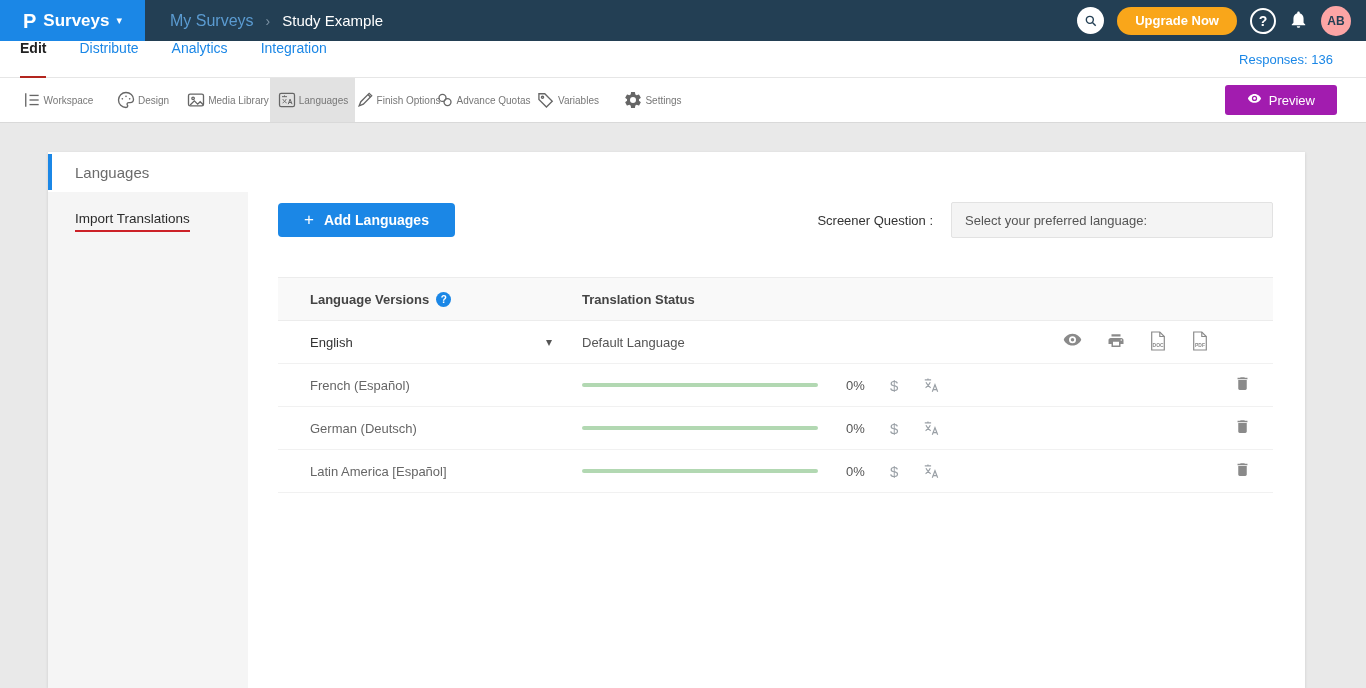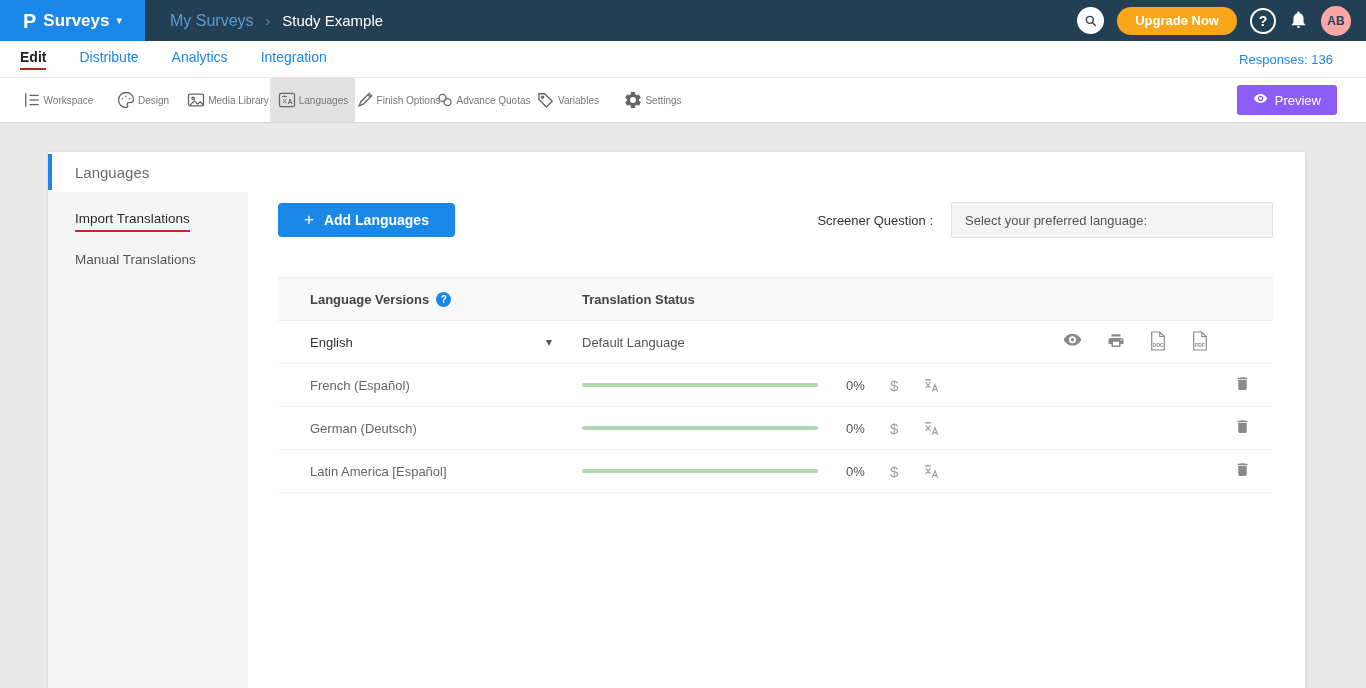--- a/index.html
+++ b/index.html
@@ -19,35 +19,35 @@
   .crumb-current { color:#ffffff; font-size:15px; }
   .topbar-right { margin-left:auto; display:flex; align-items:center; gap:13px; padding-right:15px; }
   .tb-icon-btn { background:none; border:none; cursor:pointer; display:flex; align-items:center; justify-content:center; }
   .search-circle { width:27px; height:27px; border-radius:50%; background:#ffffff; display:flex; align-items:center; justify-content:center; }
   .upgrade-btn { background:#f9a61a; color:#fff; border:none; border-radius:15px; height:28px; padding:0 18px; font-size:13px; font-weight:600; cursor:pointer; font-family:inherit; }
   .help-circle { width:26px; height:26px; border:2px solid #fff; border-radius:50%; color:#fff; font-weight:bold; font-size:14px; display:flex; align-items:center; justify-content:center; background:none; cursor:pointer; font-family:inherit; }
   .avatar { width:30px; height:30px; border-radius:50%; background:#fca5a5; color:#233f54; font-size:12px; font-weight:bold; display:flex; align-items:center; justify-content:center; cursor:pointer; }
 
   
   .tabbar { position:absolute; top:41px; left:0; width:100%; height:37px; background:#fff; border-bottom:1px solid #e6e6e6; display:flex; align-items:center; padding:0 33px 0 20px; }
-  .tab { margin-right:33px; font-size:14px; color:#1b87e6; cursor:pointer; text-decoration:none; padding-bottom:3px; border-bottom:2px solid transparent; }
+  .tab { margin-right:33px; font-size:14px; color:#1b87e6; cursor:pointer; text-decoration:none; padding-bottom:20px; border-bottom:2px solid transparent; }
   .tab.active { color:#222; border-bottom-color:#b3251e; font-weight:600; }
   .responses { margin-left:auto; color:#1b87e6; font-size:13px; cursor:pointer; }
 
   
   .toolbar { position:absolute; top:78px; left:0; width:100%; height:45px; background:#fff; border-bottom:1px solid #d9d9d9; display:flex; align-items:stretch; padding-left:15px; }
   .tool-item { width:85px; display:flex; align-items:center; justify-content:center; gap:2px; cursor:pointer; }
   .tool-item.active { background:#e2e2e2; }
   .tool-icon { height:20px; display:flex; align-items:center; justify-content:center; }
   .tool-label { font-size:10px; color:#777; white-space:nowrap; }
   .toolbar-right { margin-left:auto; display:flex; align-items:center; gap:10px; padding-right:29px; }
   .url-box { display:flex; align-items:stretch; height:30px; border:1px solid #c9c9c9; border-radius:3px; overflow:hidden; background:#f7f7f7; }
   .url-input { width:236px; border:none; background:#f7f7f7; padding:0 10px; font-size:12px; color:#777; font-family:inherit; outline:none; }
   .url-edit { width:30px; background:#efefef; border:none; border-left:1px solid #c9c9c9; cursor:pointer; display:flex; align-items:center; justify-content:center; }
-  .preview-btn { height:30px; background:#8b5cf6; color:#fff; border:none; border-radius:3px; padding:0 16px; font-size:13px; display:flex; align-items:center; gap:7px; cursor:pointer; font-family:inherit; }
+  .preview-btn { height:30px; background:#a21caf; color:#fff; border:none; border-radius:3px; padding:0 22px; font-size:13px; display:flex; align-items:center; gap:7px; cursor:pointer; font-family:inherit; }
 
   
   .main { position:absolute; top:123px; left:0; width:100%; height:565px; background:#e9e9e9; }
   .card { position:absolute; left:48px; top:29px; width:1257px; height:536px; background:#fff; box-shadow:0 1px 3px rgba(0,0,0,0.12); display:flex; flex-direction:column; }
   .card-header { position:relative; height:40px; display:flex; align-items:center; flex:0 0 auto; }
   .accent { position:absolute; left:0; top:2px; width:4px; height:36px; background:#1b87e6; }
   .card-title { font-size:15px; font-weight:normal; color:#6b6b6b; padding-left:27px; }
   .card-body { display:flex; flex:1; min-height:0; }
   .side-nav { width:200px; background:#f5f5f5; padding-top:6px; flex:0 0 auto; }
   .nav-item { padding:13px 0 13px 27px; font-size:13.5px; color:#555; cursor:pointer; }
@@ -223,23 +223,20 @@
   <main class="main">
     <section class="card">
       <div class="card-header">
         <span class="accent"></span>
         <h2 class="card-title">Languages</h2>
       </div>
       <div class="card-body">
         <aside class="side-nav">
           <div class="nav-item active">
             <span>Import Translations</span>
-          </div>
-          <div class="nav-item">
-            <span>Manual Translations</span>
           </div>
         </aside>
 
         <div class="content">
           <div class="content-top">
             <button class="add-btn">
               <span class="plus">+</span>
               <span>Add Languages</span>
             </button>
             <div class="screener">

